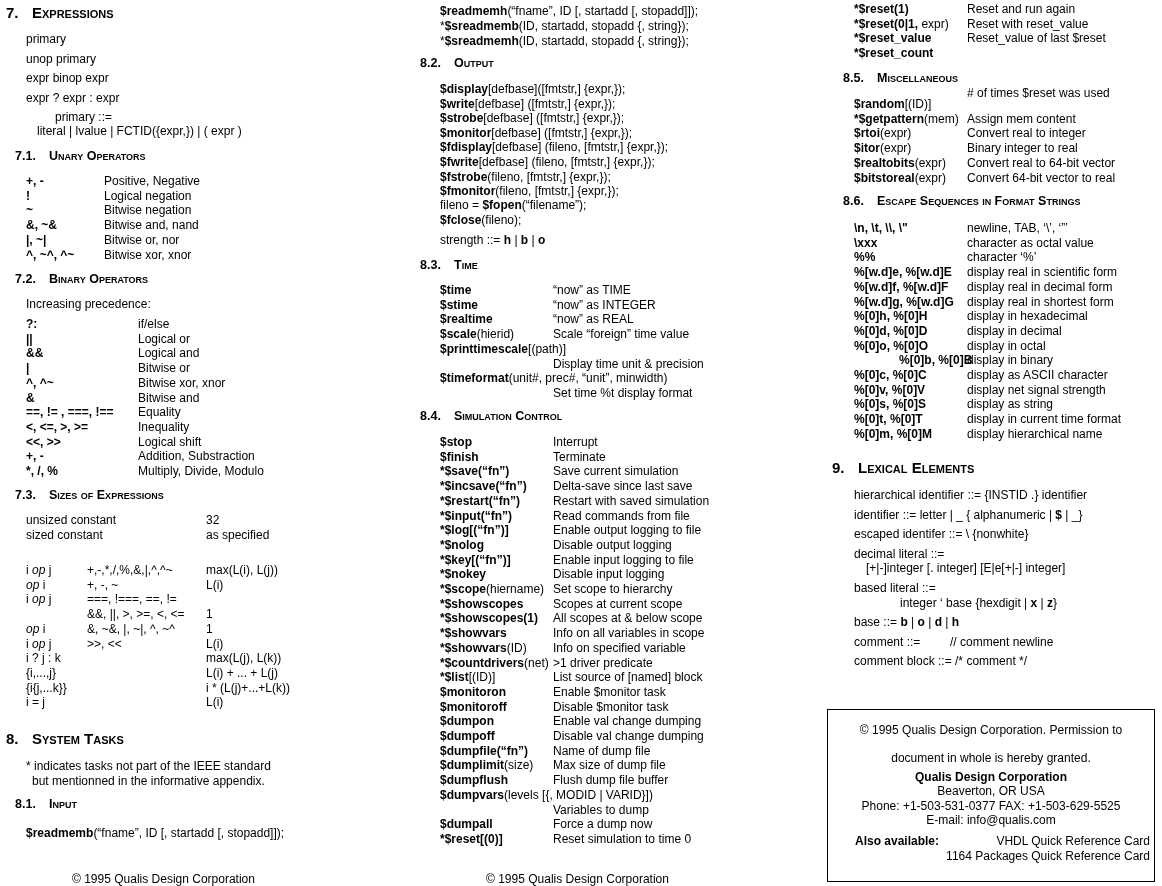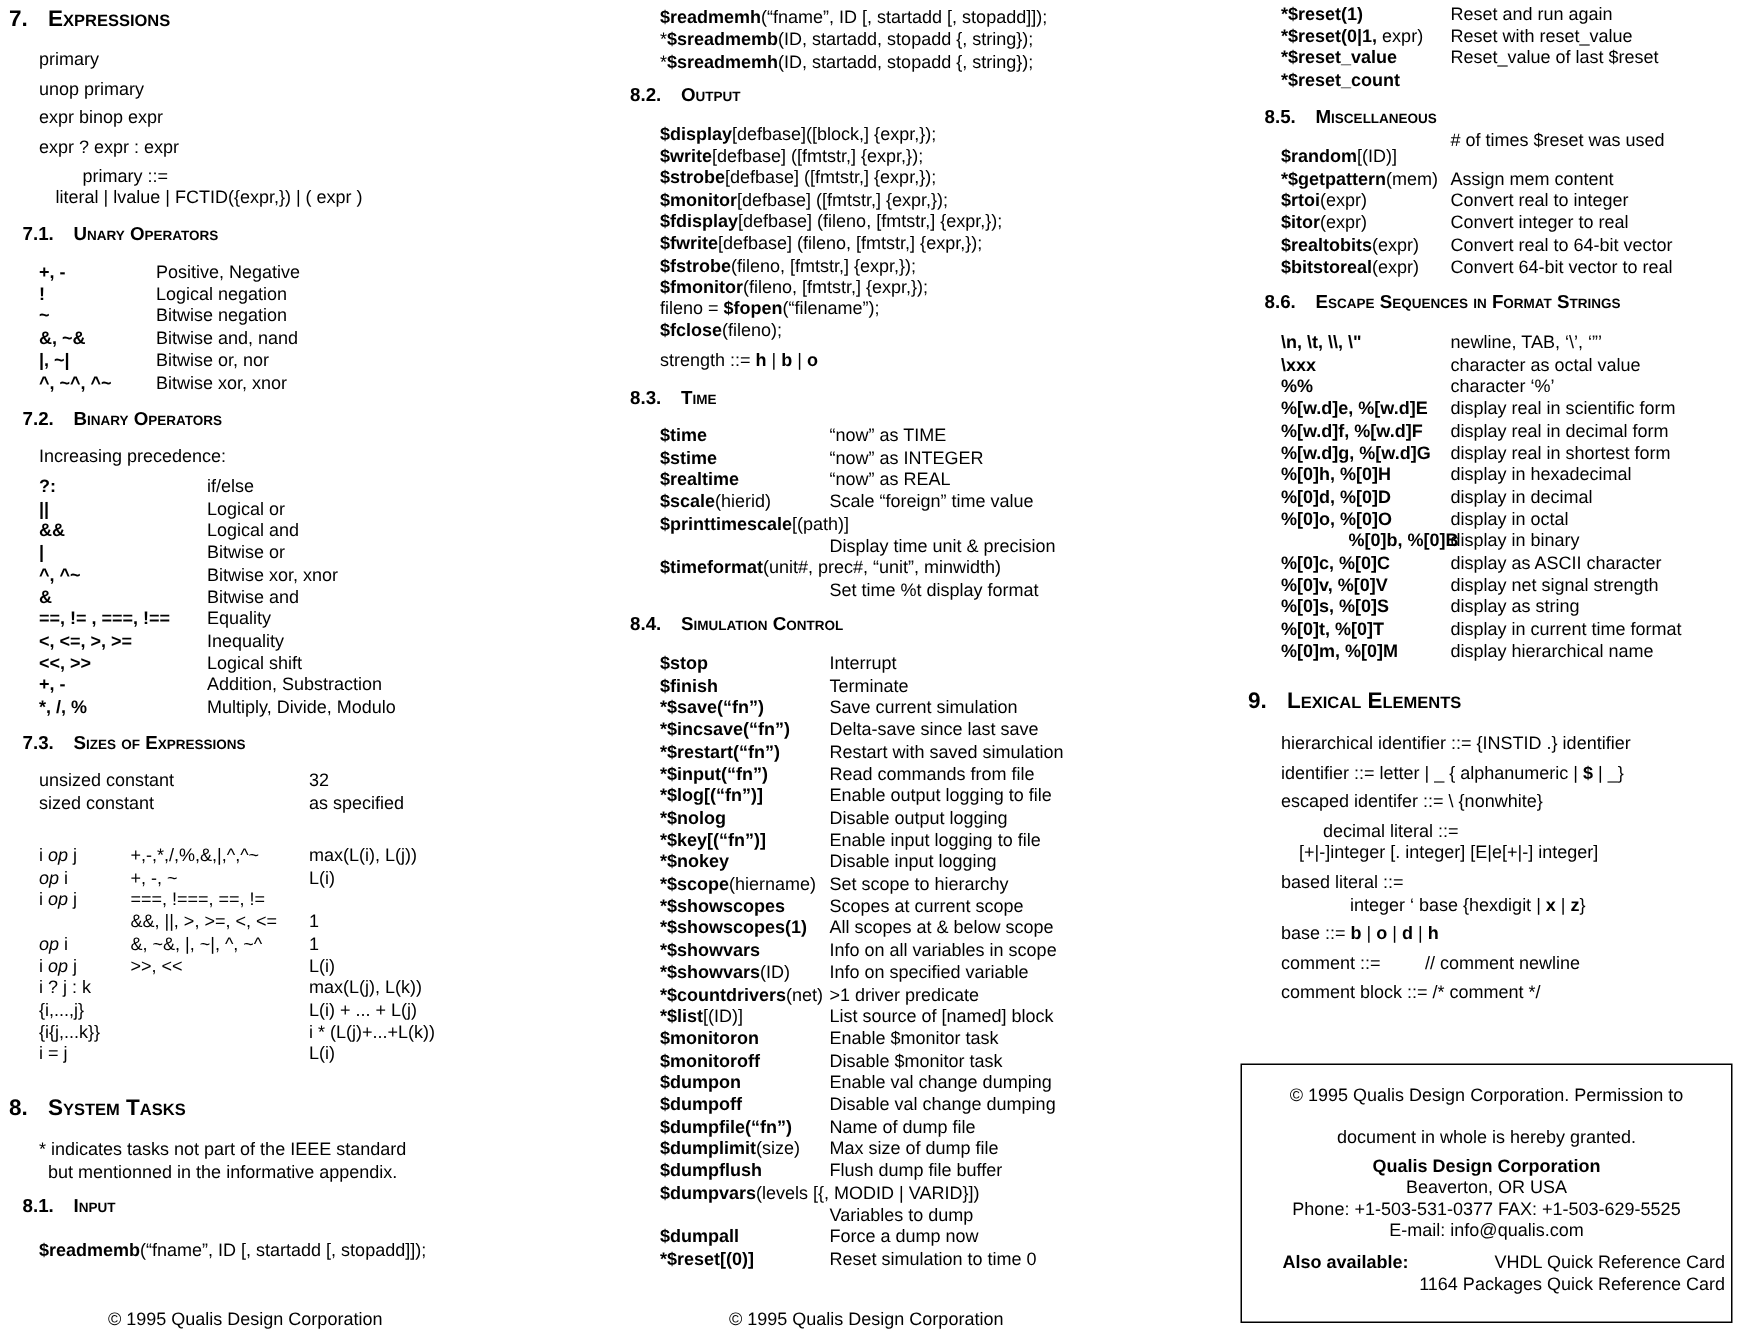--- a/index.html
+++ b/index.html
@@ -186,21 +186,21 @@
 </div>
 
 <div class="col" id="col2">
   <div id="t81">
       <div class="p" style="left: 20px; top: 4px;"><span></span><b>$readmemh</b><span>(“fname”, ID [, startadd [, stopadd]]);</span></div>
       <div class="p" style="left: 20px; top: 19px;"><span>*</span><b>$sreadmemb</b><span>(ID, startadd, stopadd {, string});</span></div>
       <div class="p" style="left: 20px; top: 34px;"><span>*</span><b>$sreadmemh</b><span>(ID, startadd, stopadd {, string});</span></div>
     </div>
   <div class="h2" style="left:0px;top:56px;"><span class="num">8.2.</span><span class="sc">Output</span></div>
   <div id="t82">
-      <div class="p" style="left: 20px; top: 82px;"><b>$display</b><span>[defbase]([block,] {expr,});</span></div>
+      <div class="p" style="left: 20px; top: 82px;"><b>$display</b><span>[defbase]([fmtstr,] {expr,});</span></div>
       <div class="p" style="left: 20px; top: 96.6px;"><b>$write</b><span>[defbase] ([fmtstr,] {expr,});</span></div>
       <div class="p" style="left: 20px; top: 111.2px;"><b>$strobe</b><span>[defbase] ([fmtstr,] {expr,});</span></div>
       <div class="p" style="left: 20px; top: 125.8px;"><b>$monitor</b><span>[defbase] ([fmtstr,] {expr,});</span></div>
       <div class="p" style="left: 20px; top: 140.4px;"><b>$fdisplay</b><span>[defbase] (fileno, [fmtstr,] {expr,});</span></div>
       <div class="p" style="left: 20px; top: 155px;"><b>$fwrite</b><span>[defbase] (fileno, [fmtstr,] {expr,});</span></div>
       <div class="p" style="left: 20px; top: 169.6px;"><b>$fstrobe</b><span>(fileno, [fmtstr,] {expr,});</span></div>
       <div class="p" style="left: 20px; top: 184.2px;"><b>$fmonitor</b><span>(fileno, [fmtstr,] {expr,});</span></div>
     </div>
   <div class="p" style="left:20px;top:198px;"><span>fileno = </span><b>$fopen</b><span>(“filename”);</span></div>
   <div class="p" style="left:20px;top:213px;"><b>$fclose</b><span>(fileno);</span></div>
@@ -389,21 +389,21 @@
       <div class="row" style="left: 14px; top: 111.7px;">
         <span style="left: 0px;"><b>*$getpattern</b><span style="position: static;">(mem)</span></span>
         <span style="left: 113px;">Assign mem content</span>
       </div>
       <div class="row" style="left: 14px; top: 126.4px;">
         <span style="left: 0px;"><b>$rtoi</b><span style="position: static;">(expr)</span></span>
         <span style="left: 113px;">Convert real to integer</span>
       </div>
       <div class="row" style="left: 14px; top: 141.1px;">
         <span style="left: 0px;"><b>$itor</b><span style="position: static;">(expr)</span></span>
-        <span style="left: 113px;">Convert integer to real</span>
+        <span style="left: 113px;">Binary integer to real</span>
       </div>
       <div class="row" style="left: 14px; top: 155.8px;">
         <span style="left: 0px;"><b>$realtobits</b><span style="position: static;">(expr)</span></span>
         <span style="left: 113px;">Convert real to 64-bit vector</span>
       </div>
       <div class="row" style="left: 14px; top: 170.5px;">
         <span style="left: 0px;"><b>$bitstoreal</b><span style="position: static;">(expr)</span></span>
         <span style="left: 113px;">Convert 64-bit vector to real</span>
       </div>
     </div>
@@ -468,21 +468,21 @@
       <div class="row" style="left: 14px; top: 426.8px;">
         <span style="left: 0px; font-weight: bold;">%[0]m, %[0]M</span>
         <span style="left: 113px;">display hierarchical name</span>
       </div>
     </div>
 
   <div class="h1" style="left:-8px;top:459px;"><span class="num">9.</span><span class="sc">Lexical Elements</span></div>
   <div class="p" style="left:14px;top:488px;">hierarchical identifier ::= {INSTID .} identifier</div>
   <div class="p" style="left:14px;top:508px;"><span>identifier ::= letter | _ { alphanumeric | </span><b>$</b><span> | _}</span></div>
   <div class="p" style="left:14px;top:527px;">escaped identifer ::= \ {nonwhite}</div>
-  <div class="p" style="left:14px;top:547px;margin-left:28px;">decimal literal ::=</div>
+  <div class="p" style="left:14px;top:547px;">decimal literal ::=</div>
   <div class="p" style="left:26px;top:561px;">[+|-]integer [. integer] [E|e[+|-] integer]</div>
   <div class="p" style="left:14px;top:581px;">based literal ::=</div>
   <div class="p" style="left:60px;top:596px;"><span>integer ‘ base {hexdigit | </span><b>x</b><span> | </span><b>z</b><span>}</span></div>
   <div class="p" style="left:14px;top:615px;"><span>base ::= </span><b>b</b><span> | </span><b>o</b><span> | </span><b>d</b><span> | </span><b>h</b></div>
   <div class="p" style="left:14px;top:635px;"><span>comment ::=</span><span style="position:absolute;left:96px;">// comment newline</span></div>
   <div class="p" style="left:14px;top:654px;">comment block ::= /* comment */</div>
 </div>
 
 <div id="copybox">
   <div class="c" style="top:13px;">© 1995 Qualis Design Corporation.  Permission to</div>

